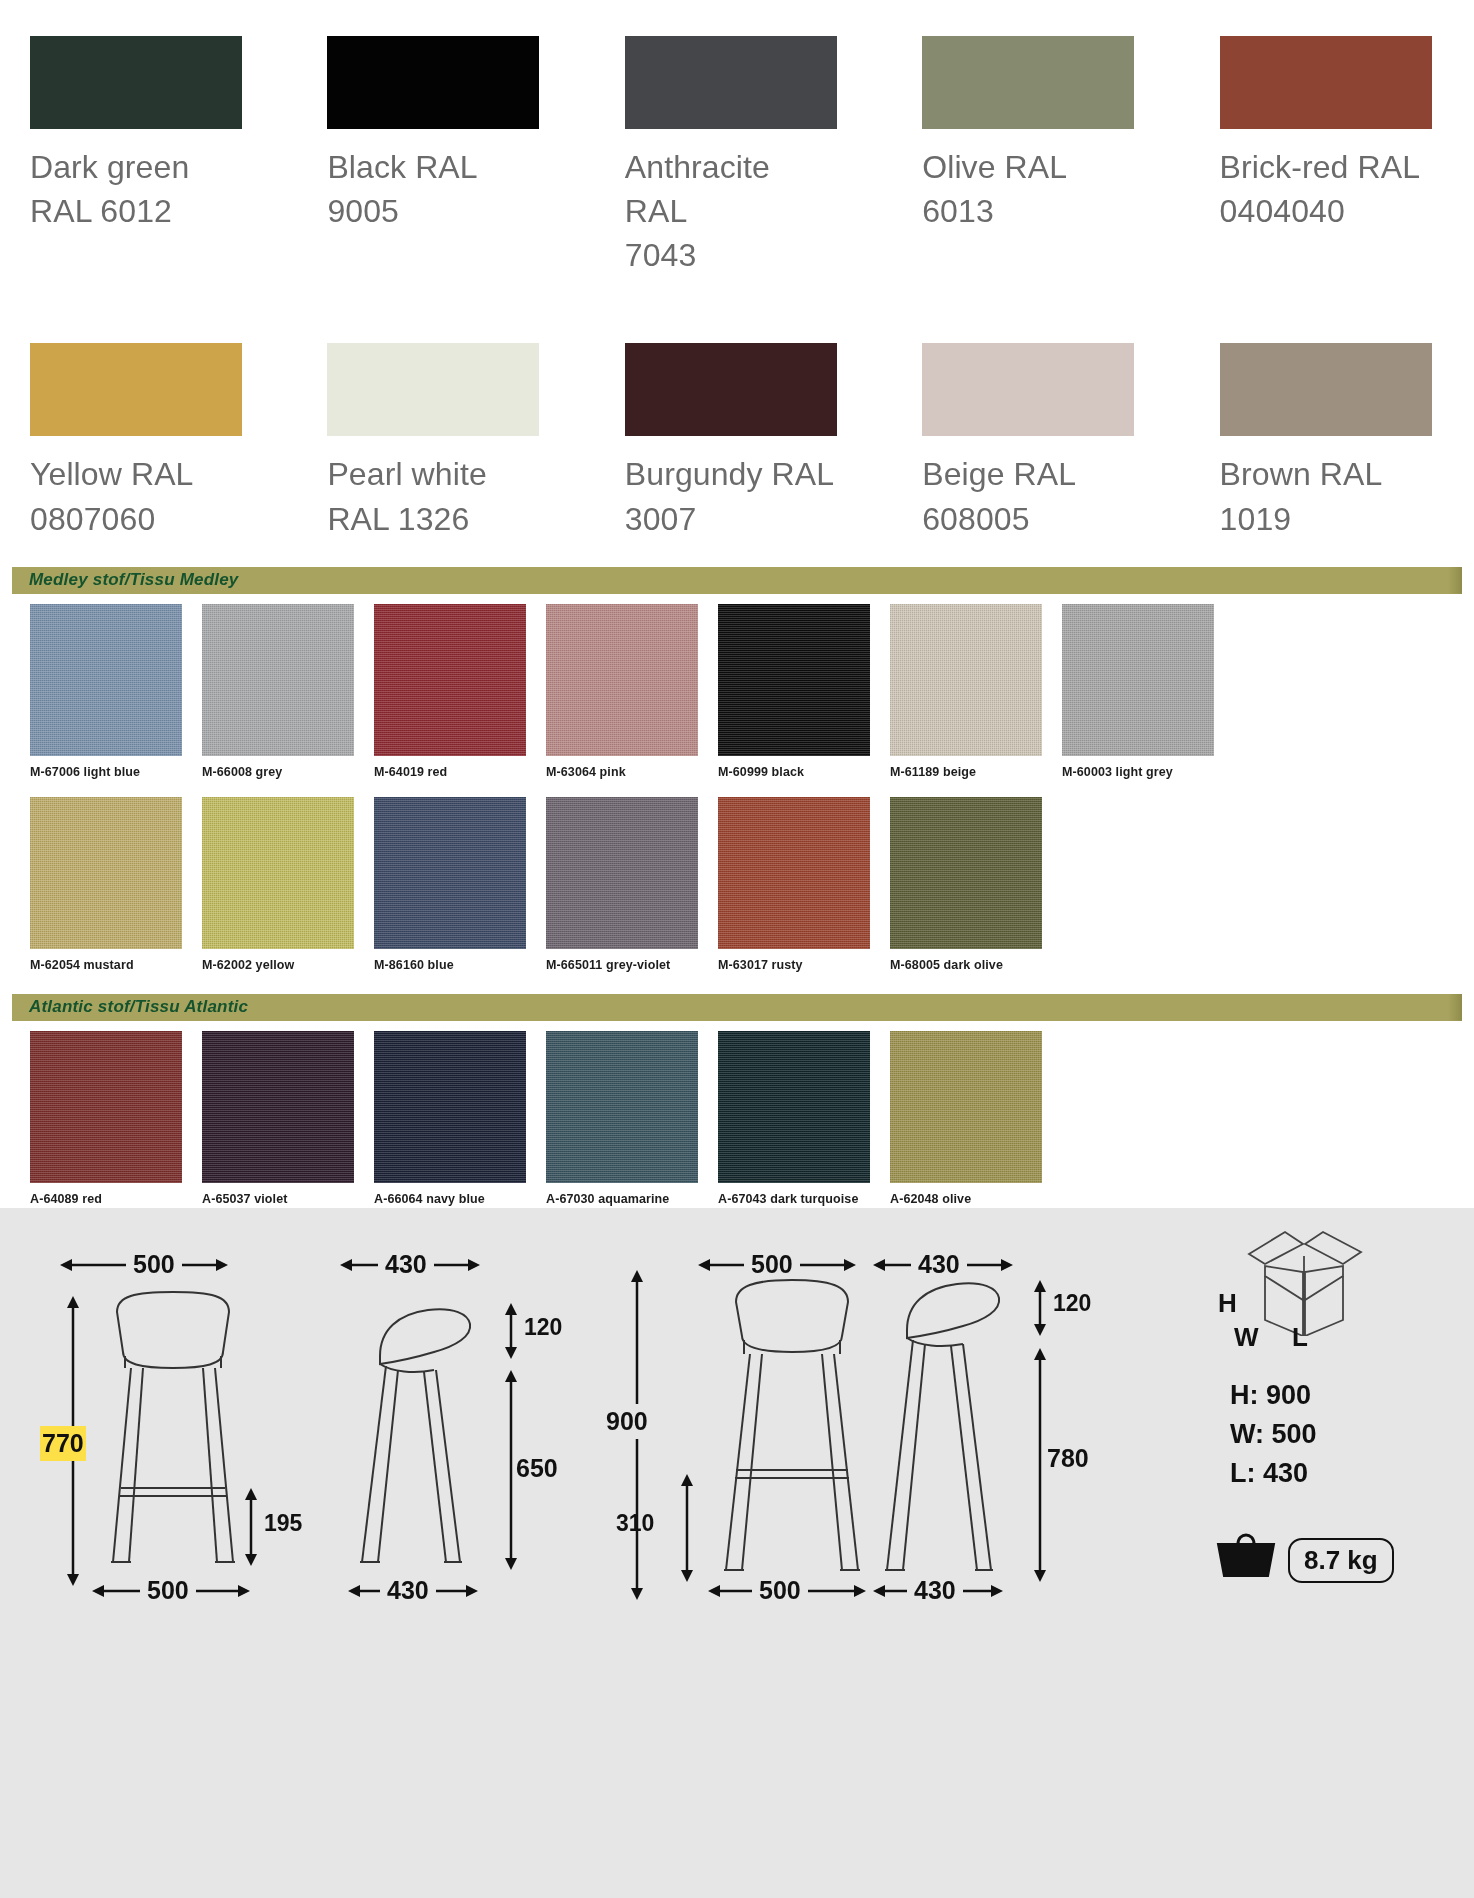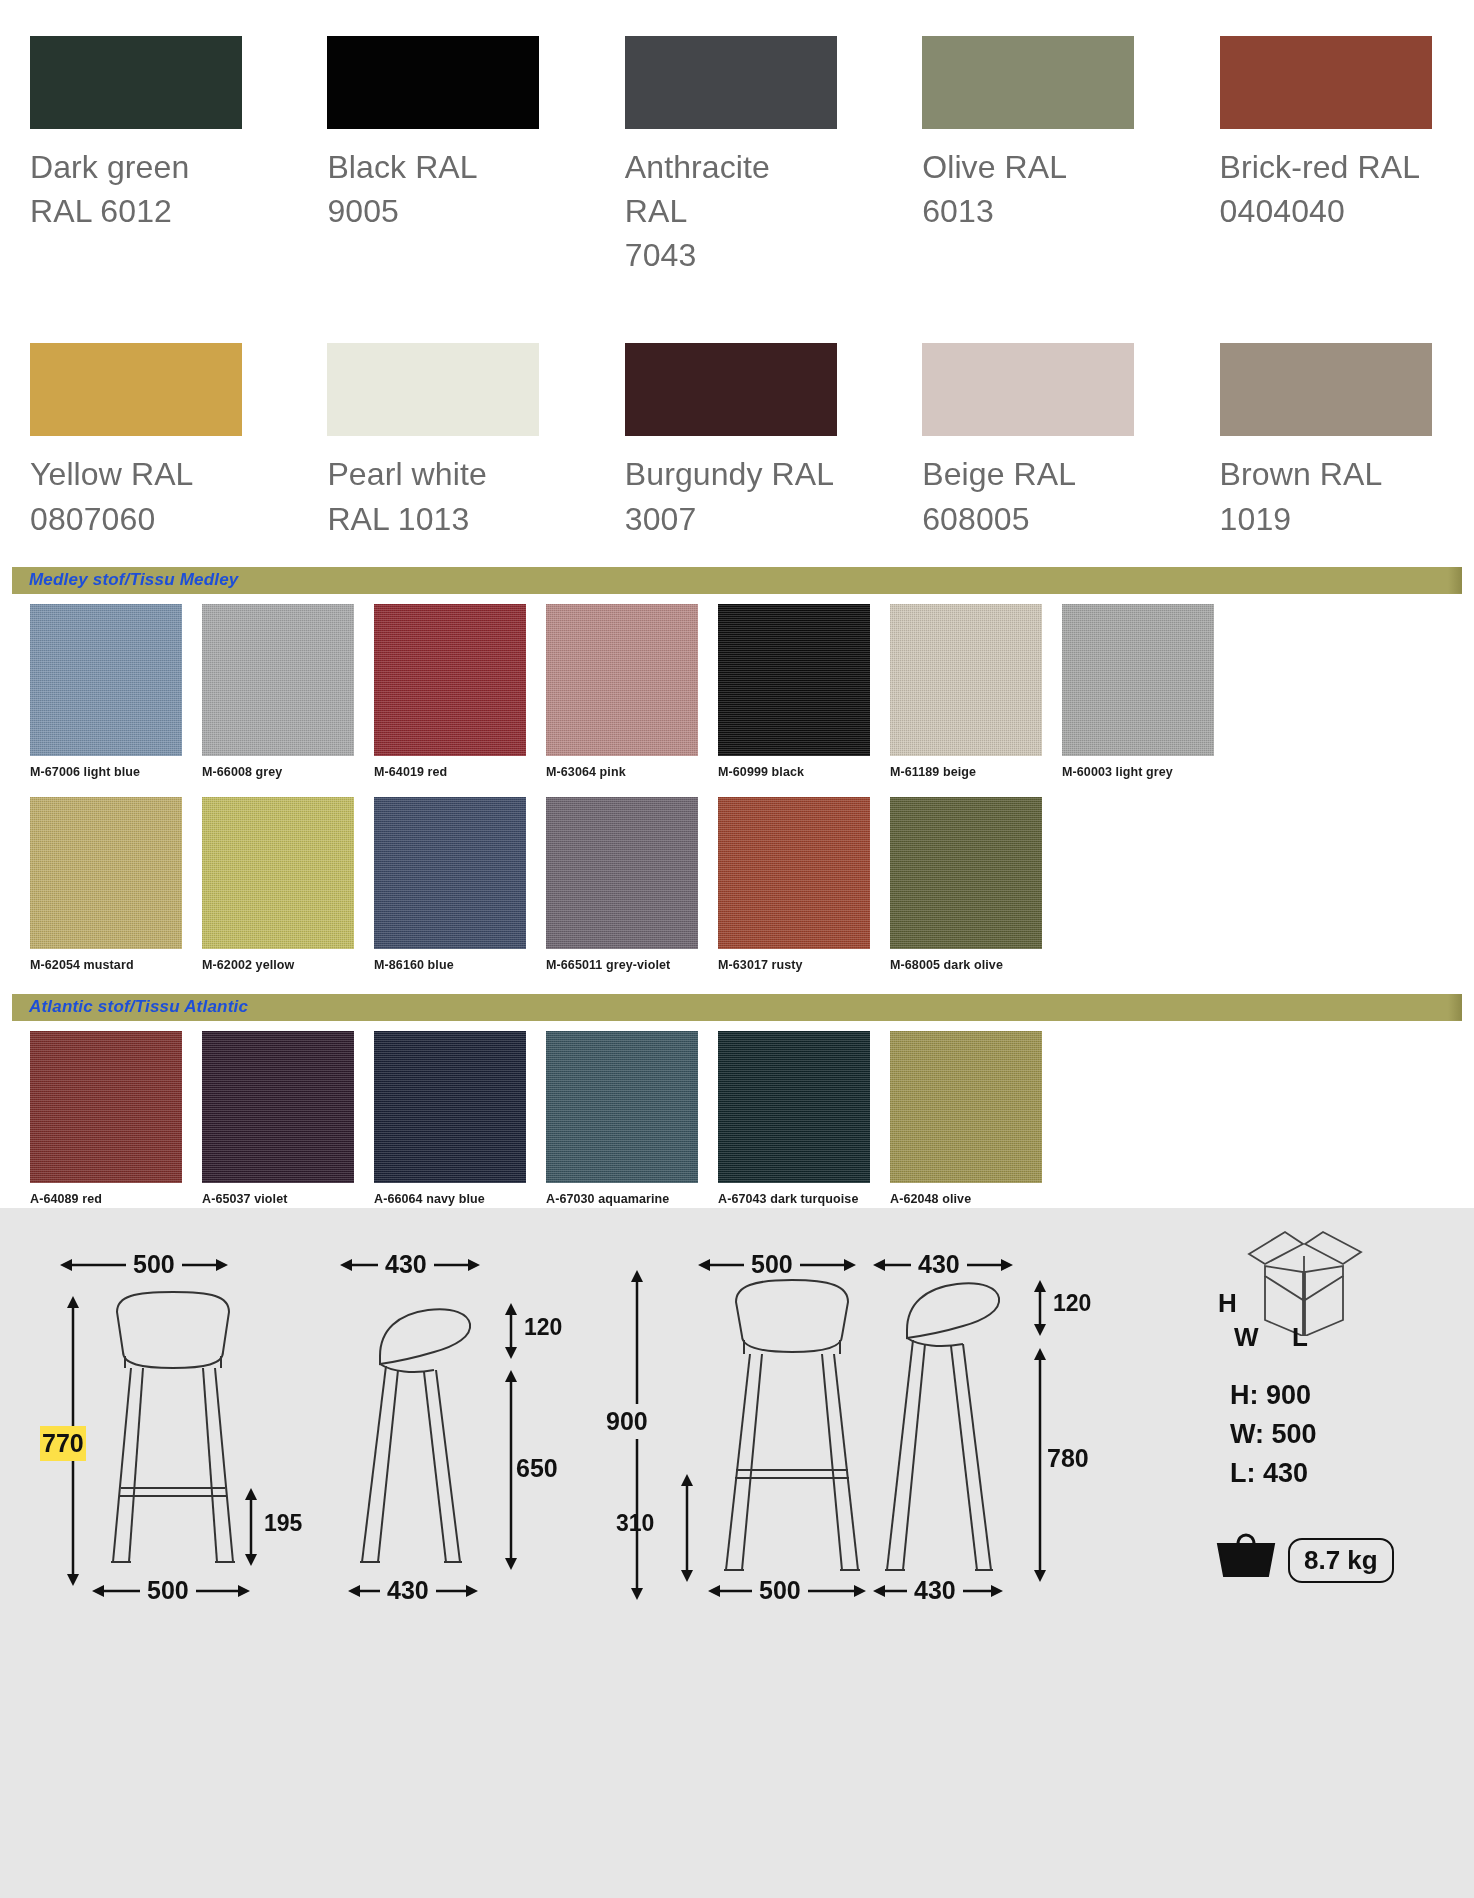--- a/index.html
+++ b/index.html
@@ -53,21 +53,21 @@
     content: "";
     position: absolute;
     right: 0; top: 0; bottom: 0;
     width: 14px;
     background: linear-gradient(to right, #a8a45f, #8f8b4a);
     clip-path: polygon(0 0, 100% 0, 100% 100%, 0 100%);
   }
   .fabric-bar .bar-text {
     position: relative;
     z-index: 2;
-    color: #1d4ed8;
+    color: #14532d;
     font-style: italic;
     font-weight: bold;
     font-size: 17px;
     padding-left: 17px;
     letter-spacing: .2px;
     text-align: center;
   }
 
   
   .swatch-row {
@@ -181,21 +181,21 @@
 
   <div class="ral-grid ral-row2">
     <div class="ral-cell">
       <div class="ral-swatch" style="background:#cea44a"></div>
       <div class="ral-label">Yellow RAL
 0807060</div>
     </div>
     <div class="ral-cell">
       <div class="ral-swatch" style="background:#e8e9dd"></div>
       <div class="ral-label">Pearl white
-RAL 1013</div>
+RAL 1326</div>
     </div>
     <div class="ral-cell">
       <div class="ral-swatch" style="background:#3c1f21"></div>
       <div class="ral-label">Burgundy RAL
 3007</div>
     </div>
     <div class="ral-cell">
       <div class="ral-swatch" style="background:#d4c6c1"></div>
       <div class="ral-label">Beige RAL
 608005</div>

